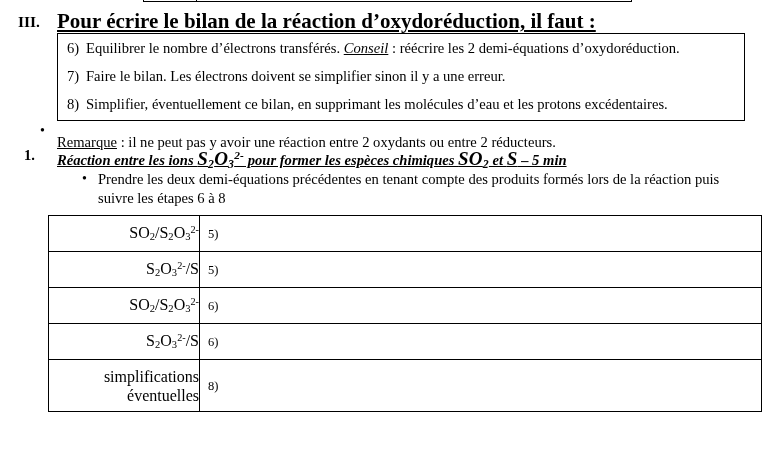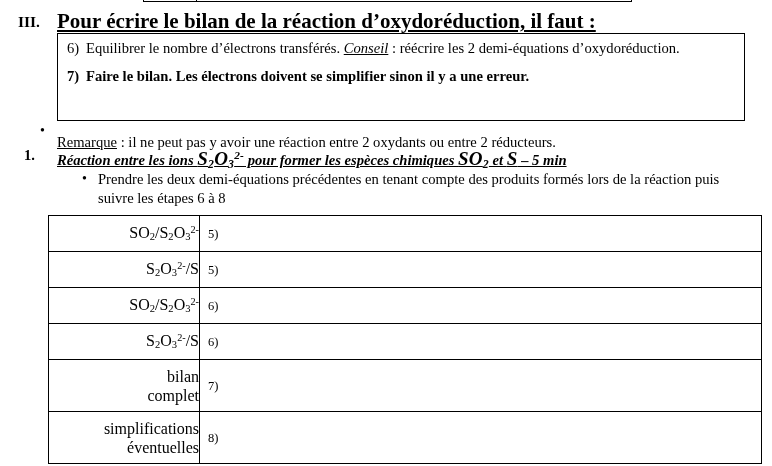--- a/index.html
+++ b/index.html
@@ -80,21 +80,21 @@
     right: 6px;
     font-size: 14.6px;
     line-height: 18px;
     white-space: nowrap;
   }
   #steps-box .step .num {
     display: inline-block;
     width: 19px;
   }
   #steps-box .step:nth-of-type(1) { top: 5px; }
-  #steps-box .step:nth-of-type(2) { top: 33px; font-weight: bold; }
+  #steps-box .step:nth-of-type(2) { top: 33px; }
   #steps-box .step:nth-of-type(3) { top: 61px; }
   .conseil {
     font-style: italic;
     text-decoration: underline;
   }
 
   
   #remarque-line {
     position: absolute;
     left: 0;
@@ -233,20 +233,23 @@
   <span class="title">Pour écrire le bilan de la réaction d’oxydoréduction, il faut :</span>
 </div>
 
 <div id="steps-box">
   <div class="step">
     <span class="num">6)</span><span>Equilibrer le nombre d’électrons transférés. </span><span class="conseil">Conseil</span><span> : réécrire les 2 demi-équations d’oxydoréduction.</span>
   </div>
   <div class="step">
     <span class="num">7)</span><span>Faire le bilan. Les électrons doivent se simplifier sinon il y a une erreur.</span>
   </div>
+  <div class="step">
+    <span class="num">8)</span><span>Simplifier, éventuellement ce bilan, en supprimant les molécules d’eau et les protons excédentaires.</span>
+  </div>
 </div>
 
 <div id="remarque-line">
   <span class="bullet-dot">•</span>
   <span class="txt"><span class="u">Remarque</span><span> : il ne peut pas y avoir une réaction entre 2 oxydants ou entre 2 réducteurs.</span></span>
 </div>
 
 <div id="subsection-1">
   <span class="num">1.</span>
   <span class="title"><span>Réaction entre les ions </span><span class="chem-big">S<sub>2</sub>O<sub>3</sub><sup>2-</sup></span><span> pour former les espèces chimiques </span><span class="chem-big">SO<sub>2</sub></span><span> et </span><span class="chem-big">S</span><span> – 5 min</span></span>
@@ -268,27 +271,20 @@
       <td class="label chem-cell">S<sub>2</sub>O<sub>3</sub><sup>2-</sup>/S</td>
       <td class="answer">5)</td>
     </tr>
     <tr class="rowh-1">
       <td class="label chem-cell">SO<sub>2</sub>/S<sub>2</sub>O<sub>3</sub><sup>2-</sup></td>
       <td class="answer">6)</td>
     </tr>
     <tr class="rowh-1">
       <td class="label chem-cell">S<sub>2</sub>O<sub>3</sub><sup>2-</sup>/S</td>
       <td class="answer">6)</td>
-    </tr>
-    <tr class="rowh-2">
-      <td class="label two-line">
-        <div>bilan</div>
-        <div>complet</div>
-      </td>
-      <td class="answer">7)</td>
     </tr>
     <tr class="rowh-2">
       <td class="label two-line">
         <div>simplifications</div>
         <div>éventuelles</div>
       </td>
       <td class="answer">8)</td>
     </tr>
   </tbody>
 </table>

